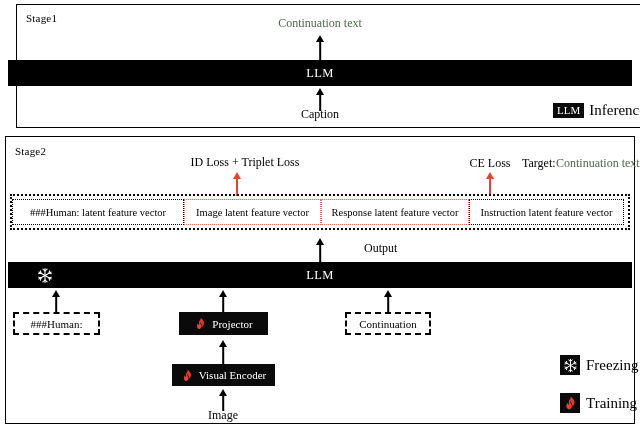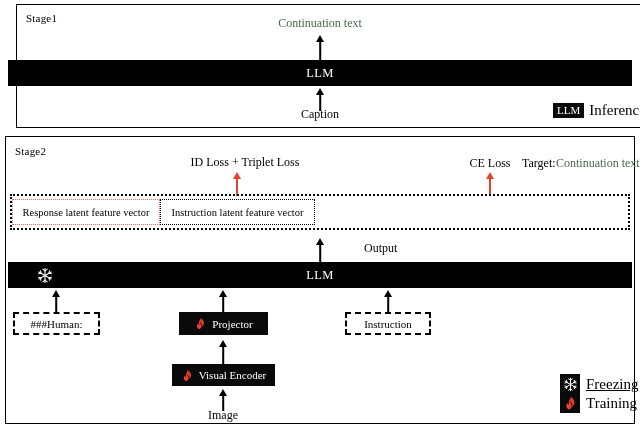--- a/index.html
+++ b/index.html
@@ -194,20 +194,22 @@
     <div class="shaft" style="top:6px;height:18px;"></div>
     <div class="head" style="top:0;"></div>
   </div>
 
   <div class="arrow red" style="left:490px;top:172px;height:24px;">
     <div class="shaft" style="top:6px;height:18px;"></div>
     <div class="head" style="top:0;"></div>
   </div>
 
   <div id="vector-strip">
+    <div class="vec-cell black" style="flex:0 0 172px;">###Human: latent feature vector</div>
+    <div class="vec-cell red" style="flex:0 0 137px;">Image latent feature vector</div>
     <div class="vec-cell red" style="flex:0 0 148px;">Response latent feature vector</div>
     <div class="vec-cell black" style="flex:0 0 155px;">Instruction latent feature vector</div>
   </div>
 
   <div class="arrow" style="left:320px;top:238px;height:24px;">
     <div class="shaft" style="top:6px;height:18px;"></div>
     <div class="head" style="top:0;"></div>
   </div>
   <div class="lbl" style="left:332px;top:241px;margin-left:32px;">Output</div>
 
@@ -244,21 +246,21 @@
     <div class="shaft" style="top:6px;height:16px;"></div>
     <div class="head" style="top:0;"></div>
   </div>
   <div class="arrow" style="left:388px;top:290px;height:22px;">
     <div class="shaft" style="top:6px;height:16px;"></div>
     <div class="head" style="top:0;"></div>
   </div>
 
   <div class="dashbox" style="left:13px;top:312px;width:87px;height:23px;">###Human:</div>
 
-  <div class="dashbox" style="left:345px;top:312px;width:86px;height:23px;">Instruction</div>
+  <div class="dashbox" style="left:345px;top:312px;width:86px;height:23px;">Continuation</div>
 
   <div class="blackbox" style="left:179px;top:312px;width:89px;height:23px;">
     <span style="width:13px;height:15px;display:inline-block;">
       <svg class="glyph" viewBox="0 0 24 24" width="13" height="15">
         <path d="M12 1.5c1.2 4-2.9 5.3-2.9 9.2 0 1.3.6 2.2 1.3 2.7-.2-1.9.8-3.4 1.9-4.3-.3 2.4 1.6 3.1 2.4 5 .5 1.2.4 2.6-.3 3.7 2.6-1.3 4.1-3.9 4.1-6.7 0-4.3-3.6-7.6-6.5-9.6z" fill="#dc3a22"></path>
         <path d="M9.6 22.4c-2.6-1-4.3-3.3-4.3-6 0-2.1 1.1-3.6 2.2-5-.1 1.6.5 2.8 1.4 3.6-.2-2.6 1.3-4.3 2.6-5.5-.5 3.2 2.6 4.1 2.6 7.2 0 2.6-1.8 4.8-4.5 5.7z" fill="#e8412e"></path>
       </svg>
     </span>
     <span>Projector</span>
   </div>
@@ -278,21 +280,21 @@
     <span>Visual Encoder</span>
   </div>
 
   <div class="arrow" style="left:223px;top:389px;height:22px;">
     <div class="shaft" style="top:6px;height:16px;"></div>
     <div class="head" style="top:0;"></div>
   </div>
 
   <div class="lbl center" style="left:223px;top:408px;">Image</div>
 
-  <div class="legend-row" style="left:560px;top:374px;text-decoration:underline;">
+  <div class="legend-row" style="left:560px;top:355px;">
     <span class="legend-icon">
       <svg class="glyph" viewBox="0 0 24 24" width="15" height="15">
         <g stroke="#ffffff" stroke-width="1.6" stroke-linecap="round">
           <line x1="12" y1="2" x2="12" y2="22"></line>
           <line x1="3.3" y1="7" x2="20.7" y2="17"></line>
           <line x1="3.3" y1="17" x2="20.7" y2="7"></line>
           <line x1="12" y1="5.5" x2="9" y2="3"></line>
             <line x1="12" y1="5.5" x2="15" y2="3"></line>
           <line x1="12" y1="18.5" x2="9" y2="21"></line>
             <line x1="12" y1="18.5" x2="15" y2="21"></line>

